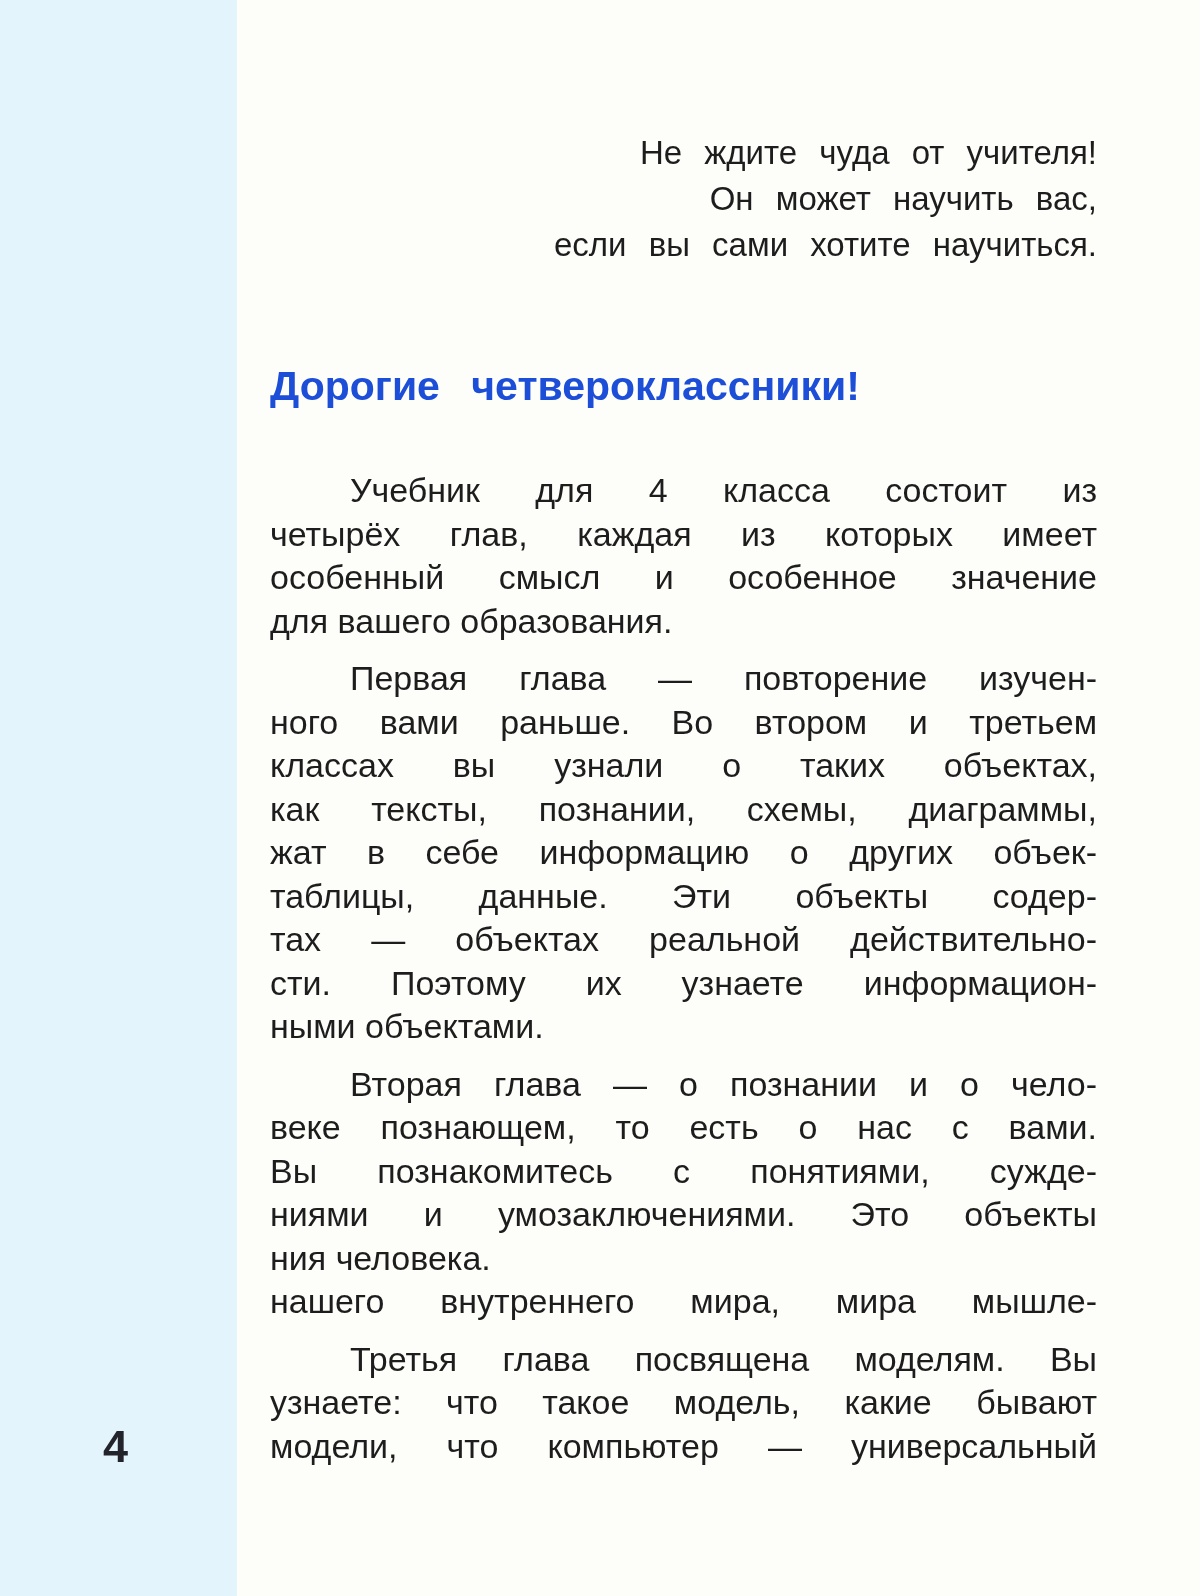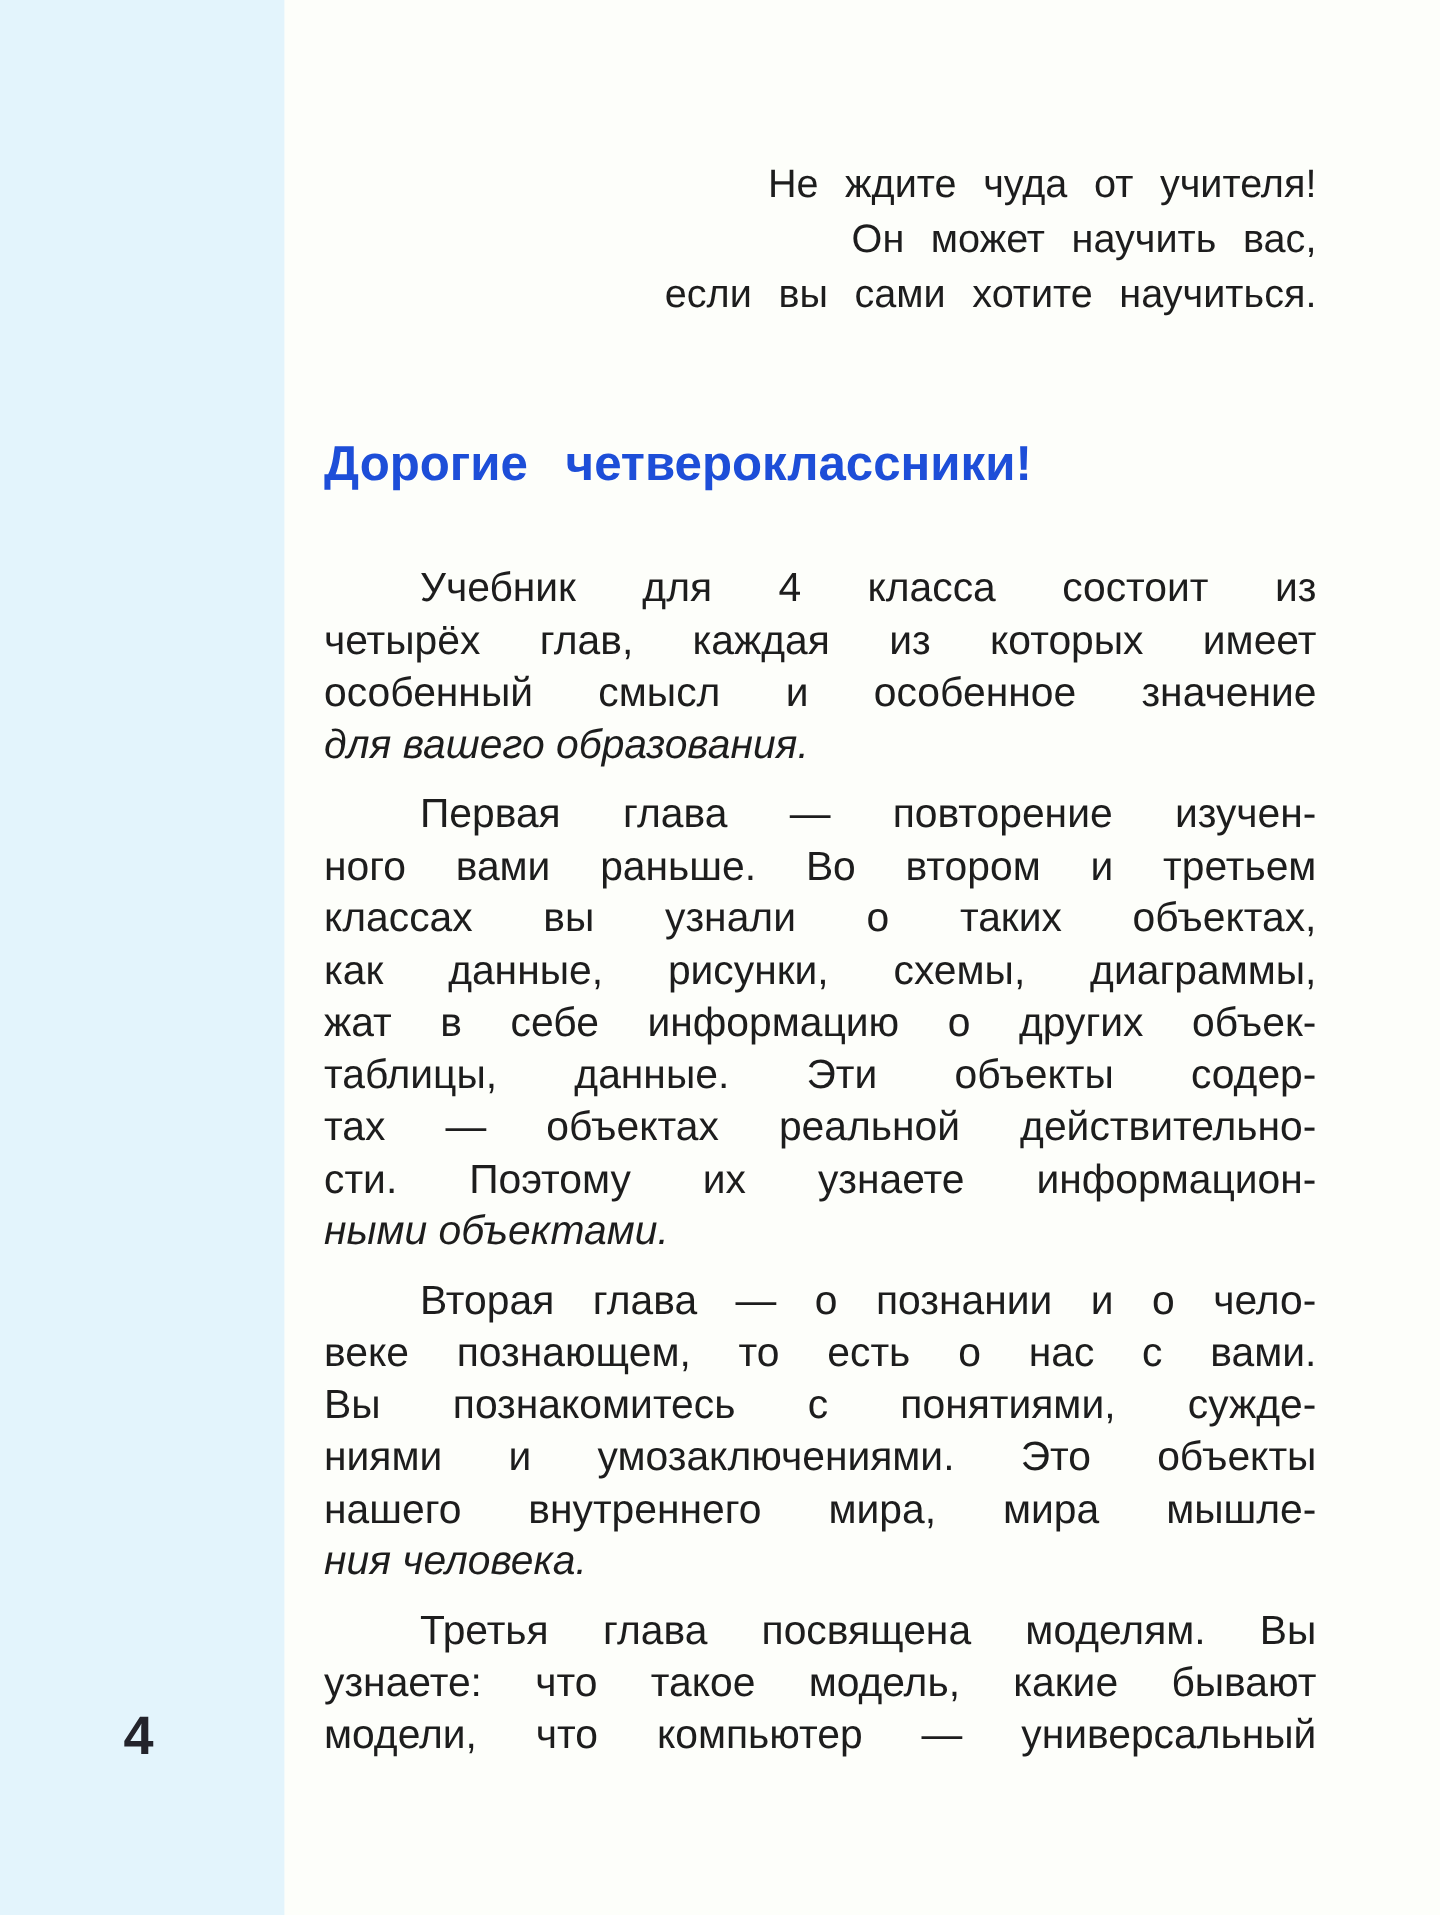--- a/index.html
+++ b/index.html
@@ -72,21 +72,20 @@
   }
   .body-text .line {
     text-align: justify;
     text-align-last: justify;
   }
   .body-text .line.first {
     padding-left: 80px;
   }
   .body-text .line.unstretched-last {
     text-align-last: left;
-    font-style: italic;
   }
 </style>
 </head>
 <body>
 
 <div class="page">
   <div class="sidebar">
     <div class="page-number">4</div>
   </div>
 
@@ -103,34 +102,34 @@
         <div class="paragraph">
           <div class="line first">Учебник для 4 класса состоит из</div>
           <div class="line">четырёх глав, каждая из которых имеет</div>
           <div class="line">особенный смысл и особенное значение</div>
           <div class="line unstretched-last">для вашего образования.</div>
         </div>
         <div class="paragraph">
           <div class="line first">Первая глава — повторение изучен-</div>
           <div class="line">ного вами раньше. Во втором и третьем</div>
           <div class="line">классах вы узнали о таких объектах,</div>
-          <div class="line">как данные, рисунки, схемы, диаграммы,</div>
+          <div class="line">как тексты, познании, схемы, диаграммы,</div>
           <div class="line">жат в себе информацию о других объек-</div>
           <div class="line">таблицы, данные. Эти объекты содер-</div>
           <div class="line">тах — объектах реальной действительно-</div>
           <div class="line">сти. Поэтому их узнаете информацион-</div>
           <div class="line unstretched-last">ными объектами.</div>
         </div>
         <div class="paragraph">
           <div class="line first">Вторая глава — о познании и о чело-</div>
           <div class="line">веке познающем, то есть о нас с вами.</div>
           <div class="line">Вы познакомитесь с понятиями, сужде-</div>
           <div class="line">ниями и умозаключениями. Это объекты</div>
+          <div class="line unstretched-last">ния человека.</div>
           <div class="line">нашего внутреннего мира, мира мышле-</div>
-          <div class="line unstretched-last">ния человека.</div>
         </div>
         <div class="paragraph">
           <div class="line first">Третья глава посвящена моделям. Вы</div>
           <div class="line">узнаете: что такое модель, какие бывают</div>
           <div class="line">модели, что компьютер — универсальный</div>
         </div>
       </div>
   </div>
 </div>
 

